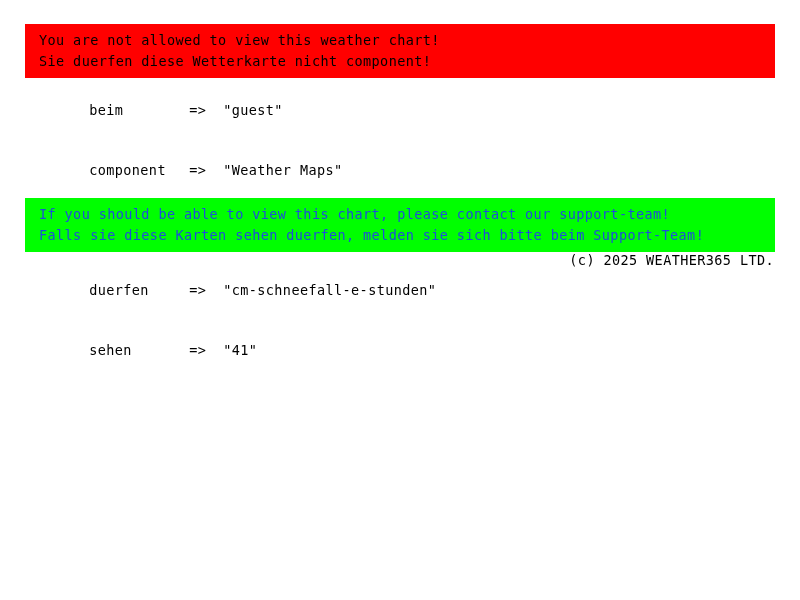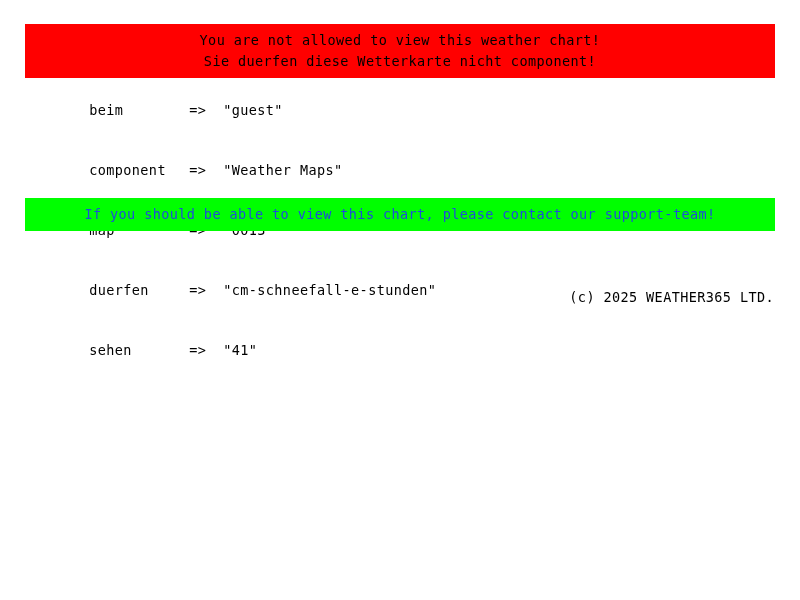--- a/index.html
+++ b/index.html
@@ -23,21 +23,20 @@
   .banner {
     position: absolute;
     left: 25px;
     width: 750px;
     box-sizing: border-box;
     padding: 6px 14px;
     font-size: 13.5px;
     line-height: 21px;
     letter-spacing: 0.4px;
     white-space: nowrap;
-    text-align: center;
   }
   .banner-deny {
     top: 24px;
     background: #ff0000;
     color: #000000;
   }
   .banner-contact {
     top: 198px;
     background: #00ff00;
     color: #1d4ed8;
@@ -76,21 +75,20 @@
     font-size: 13.5px;
     line-height: 20px;
     letter-spacing: 0.4px;
     white-space: nowrap;
   }
   .footer-left {
     float: left;
   }
   .footer-right {
     float: right;
-    margin-top: 37px;
   }
 </style>
 </head>
 <body>
 
 <div class="page">
 
   <div class="banner banner-deny">
     <span class="banner-line">You are not allowed to view this weather chart!</span>
     <span class="banner-line">Sie duerfen diese Wetterkarte nicht component!</span>
@@ -109,19 +107,20 @@
     <span class="param-row">
       <span class="param-key">duerfen</span><span class="param-arrow">=&gt;</span><span class="param-value">"cm-schneefall-e-stunden"</span>
     </span>
     <span class="param-row">
       <span class="param-key">sehen</span><span class="param-arrow">=&gt;</span><span class="param-value">"41"</span>
     </span>
   </div>
 
   <div class="banner banner-contact">
     <span class="banner-line">If you should be able to view this chart, please contact our support-team!</span>
+    <span class="banner-line">Falls sie diese Karten sehen duerfen, melden sie sich bitte beim Support-Team!</span>
   </div>
 
   <div class="footer">
     <span class="footer-right">(c) 2025 WEATHER365 LTD.</span>
   </div>
 
 </div>
 
 </body></html>

